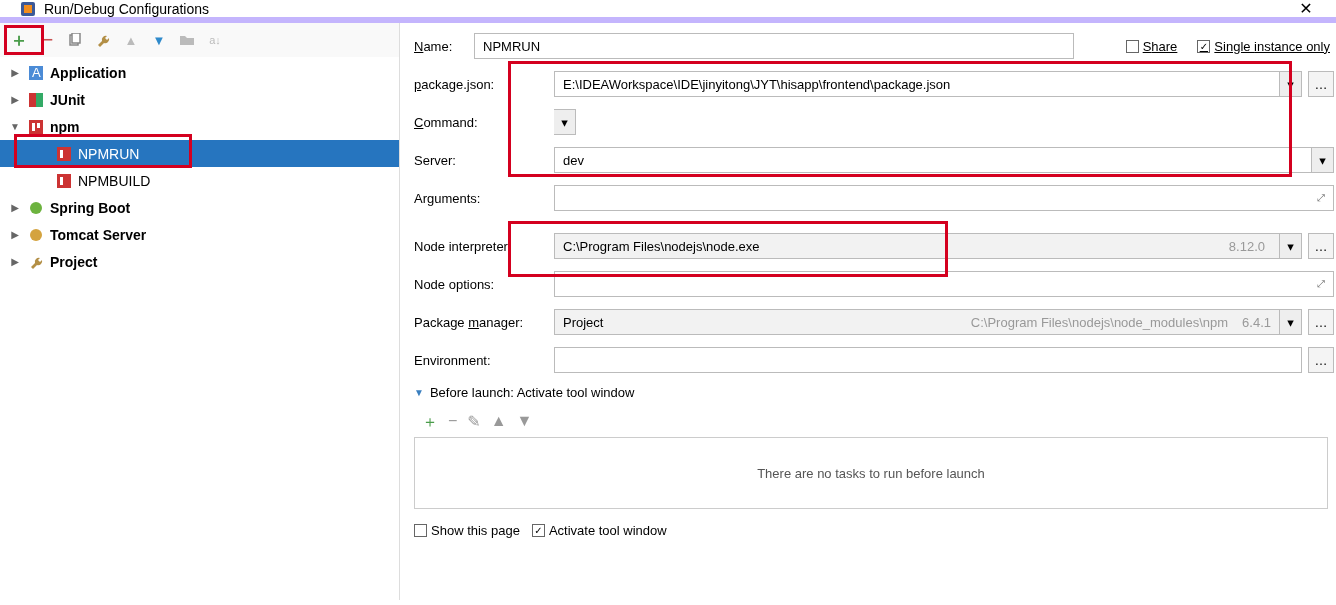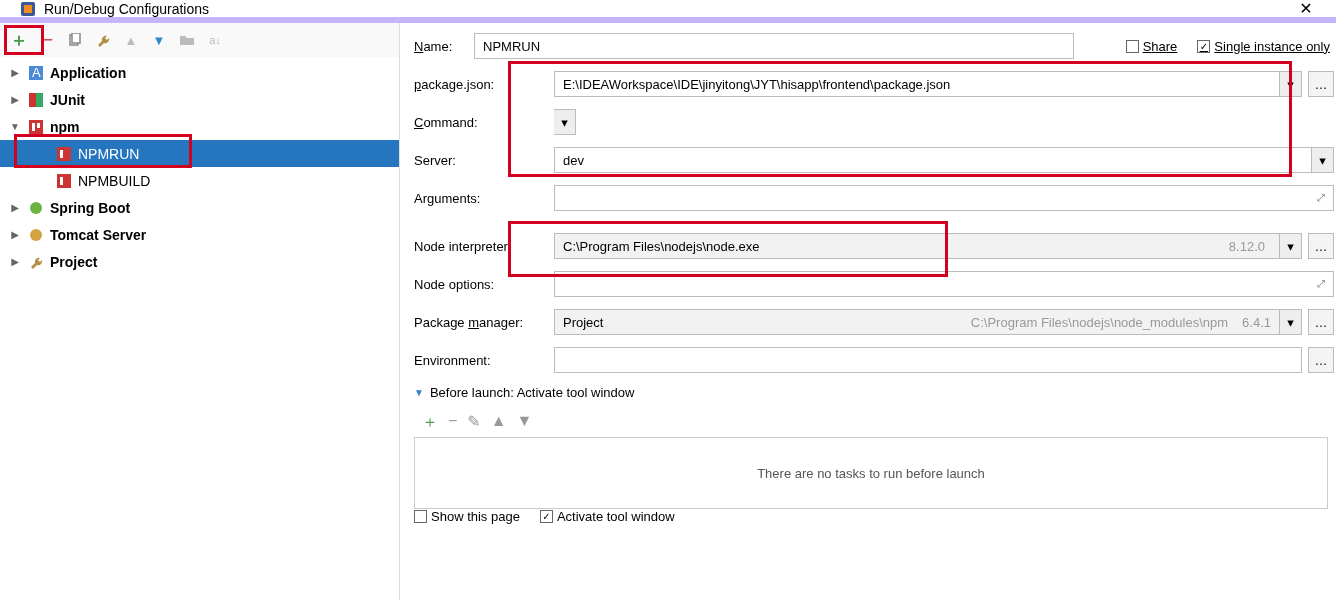--- a/index.html
+++ b/index.html
@@ -37,21 +37,21 @@
 .check-row { display: inline-flex; align-items: center; gap: 4px; }
 .check-box { width: 13px; height: 13px; border: 1px solid #666; display: inline-flex; align-items: center; justify-content: center; background: #fff; }
 .check-box.checked::after { content: "✓"; font-size: 10px; color: #000; }
 .name-right { display: flex; gap: 20px; margin-right: 4px; text-decoration: underline; }
 .section-header { display: flex; align-items: center; gap: 6px; margin-top: 10px; margin-bottom: 8px; }
 .section-header .tri { color: #3a7fbf; font-size: 10px; }
 .before-toolbar { display: flex; gap: 10px; padding: 4px 8px; }
 .before-toolbar span { color: #999; font-size: 16px; }
 .before-toolbar .green { color: #4a9c4a; }
 .before-box { height: 72px; border: 1px solid #ccc; display: flex; align-items: center; justify-content: center; color: #555; margin-right: 6px; }
-.bottom-checks { display: flex; gap: 20px; margin-top: 0; text-align: right; }
+.bottom-checks { display: flex; gap: 12px; margin-top: 14px; text-align: right; }
 svg { display: block; }
 </style>
 </head>
 <body>
 
 <div class="titlebar">
   <span class="icon">
     <svg width="16" height="16">
         <rect x="1" y="1" width="14" height="14" rx="2" fill="#3b5998"></rect>
         <rect x="4" y="4" width="8" height="8" fill="#f28c1c"></rect>

